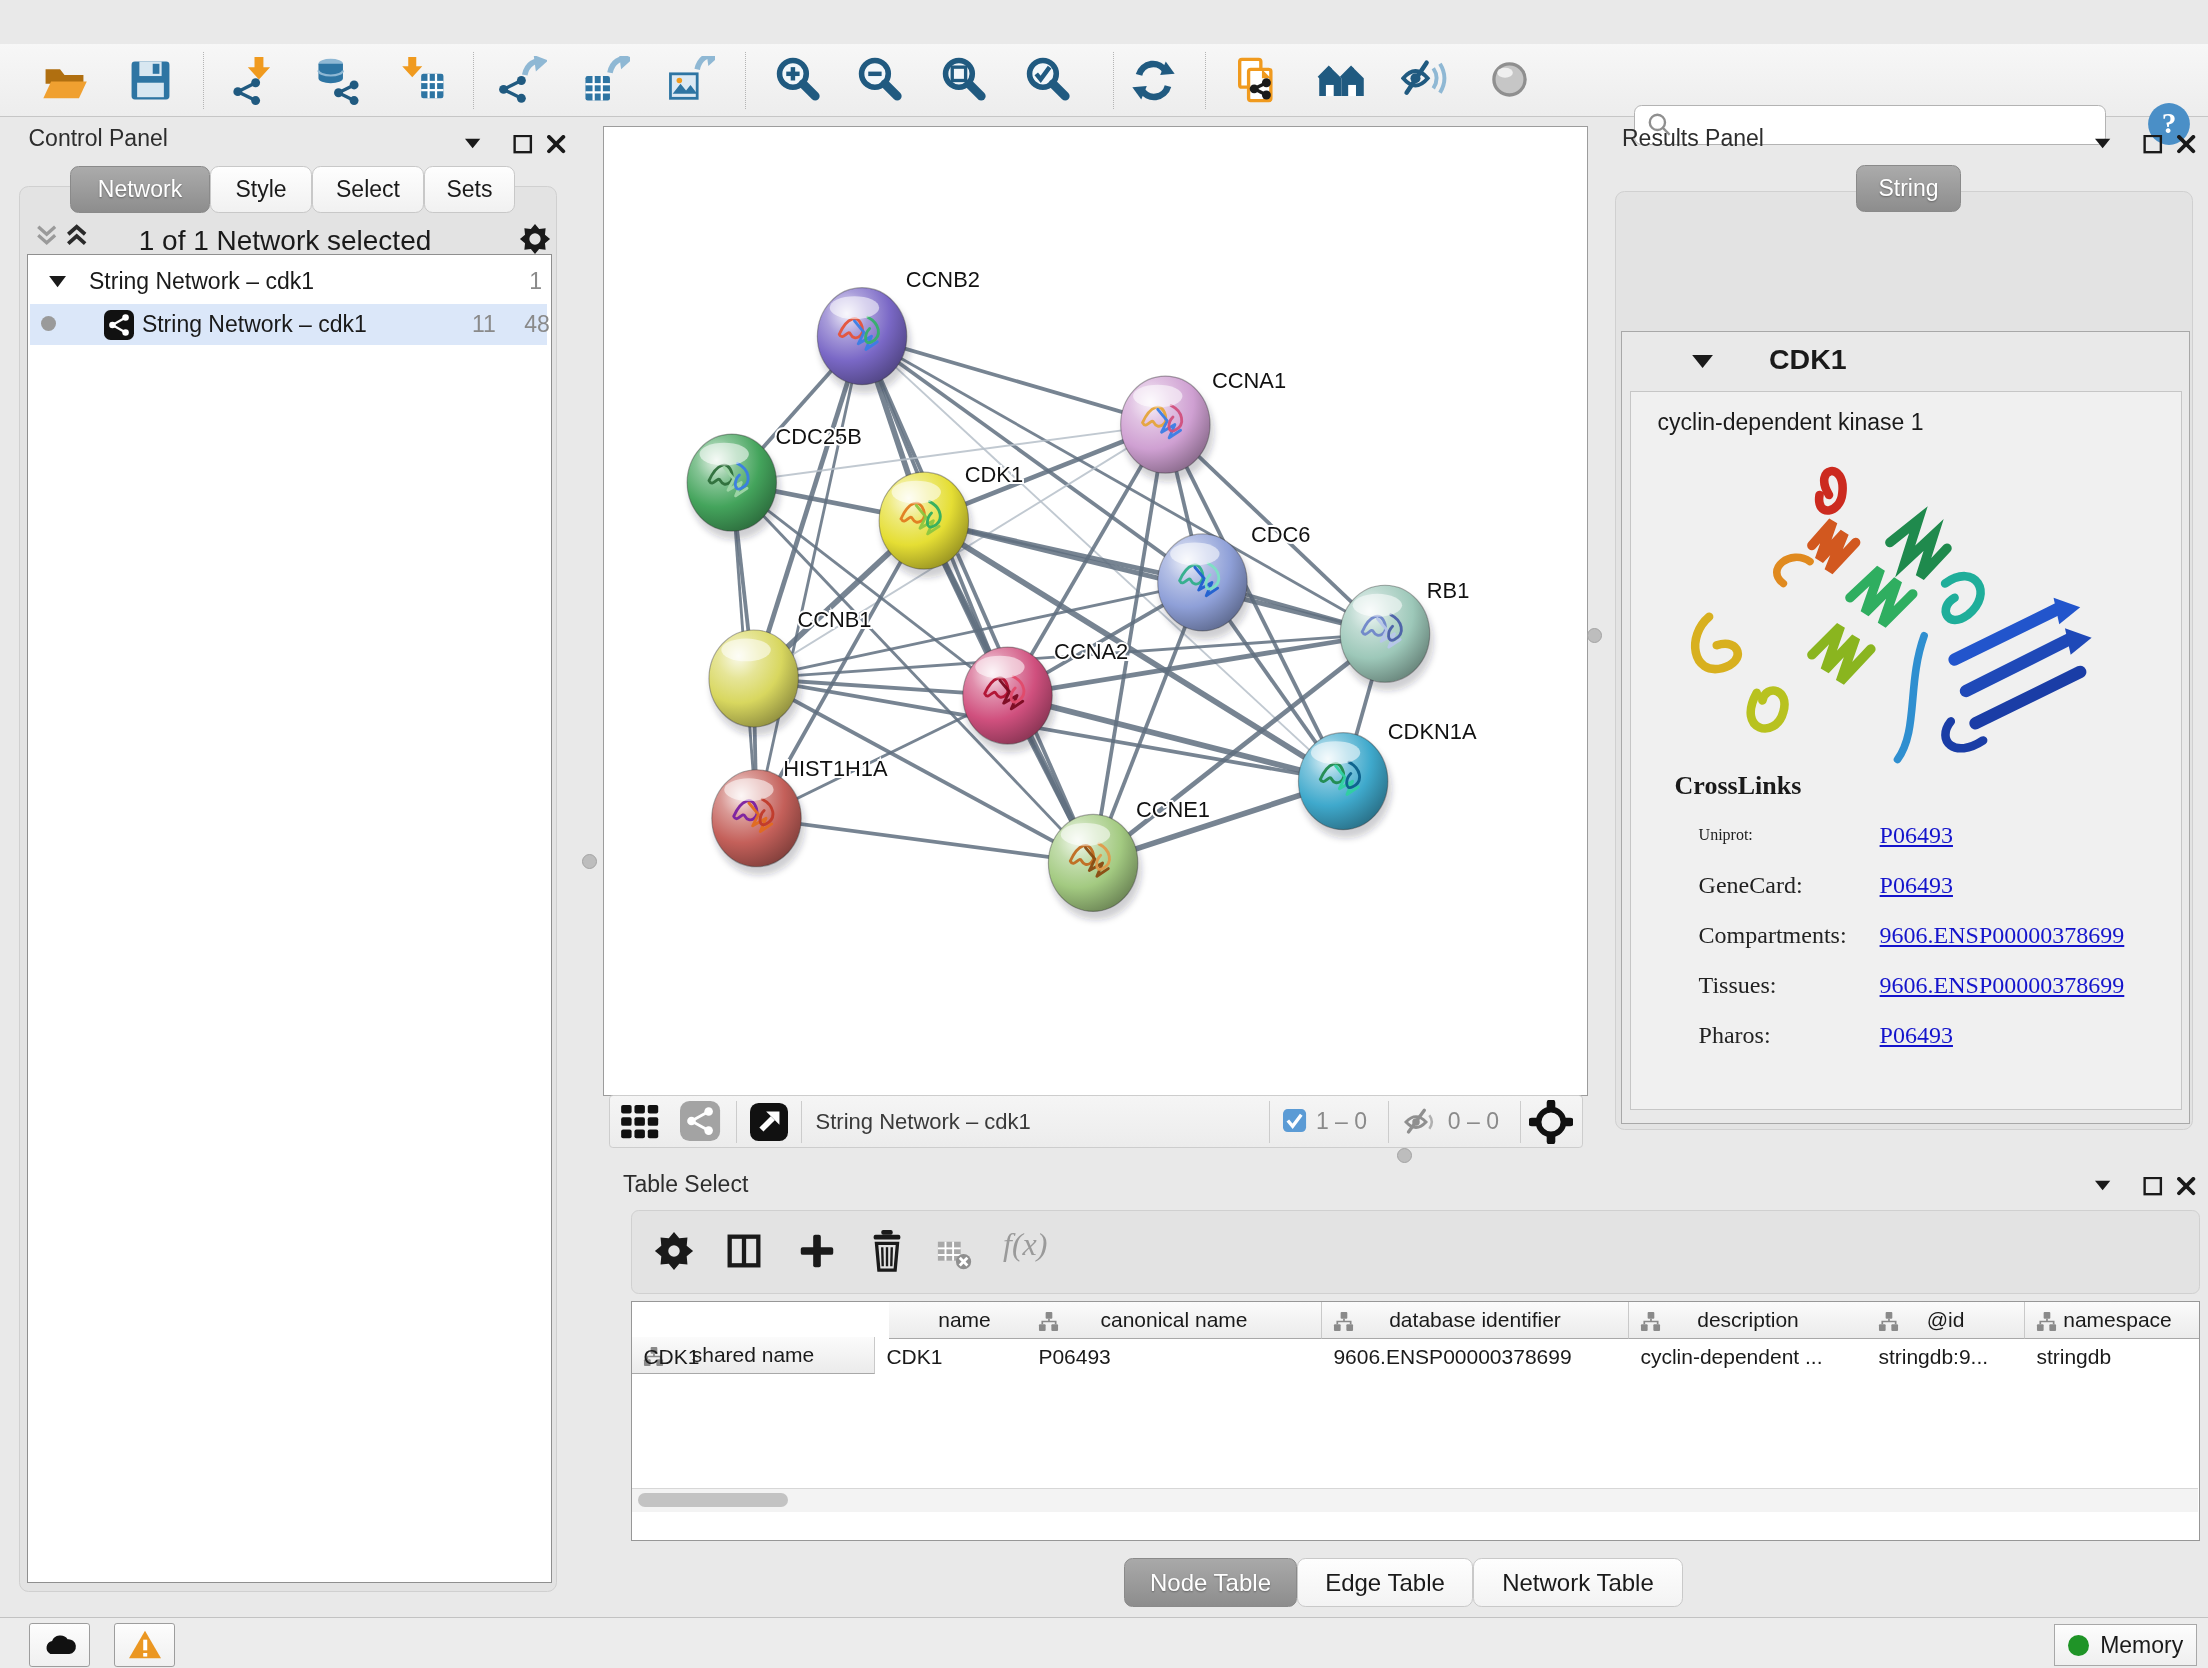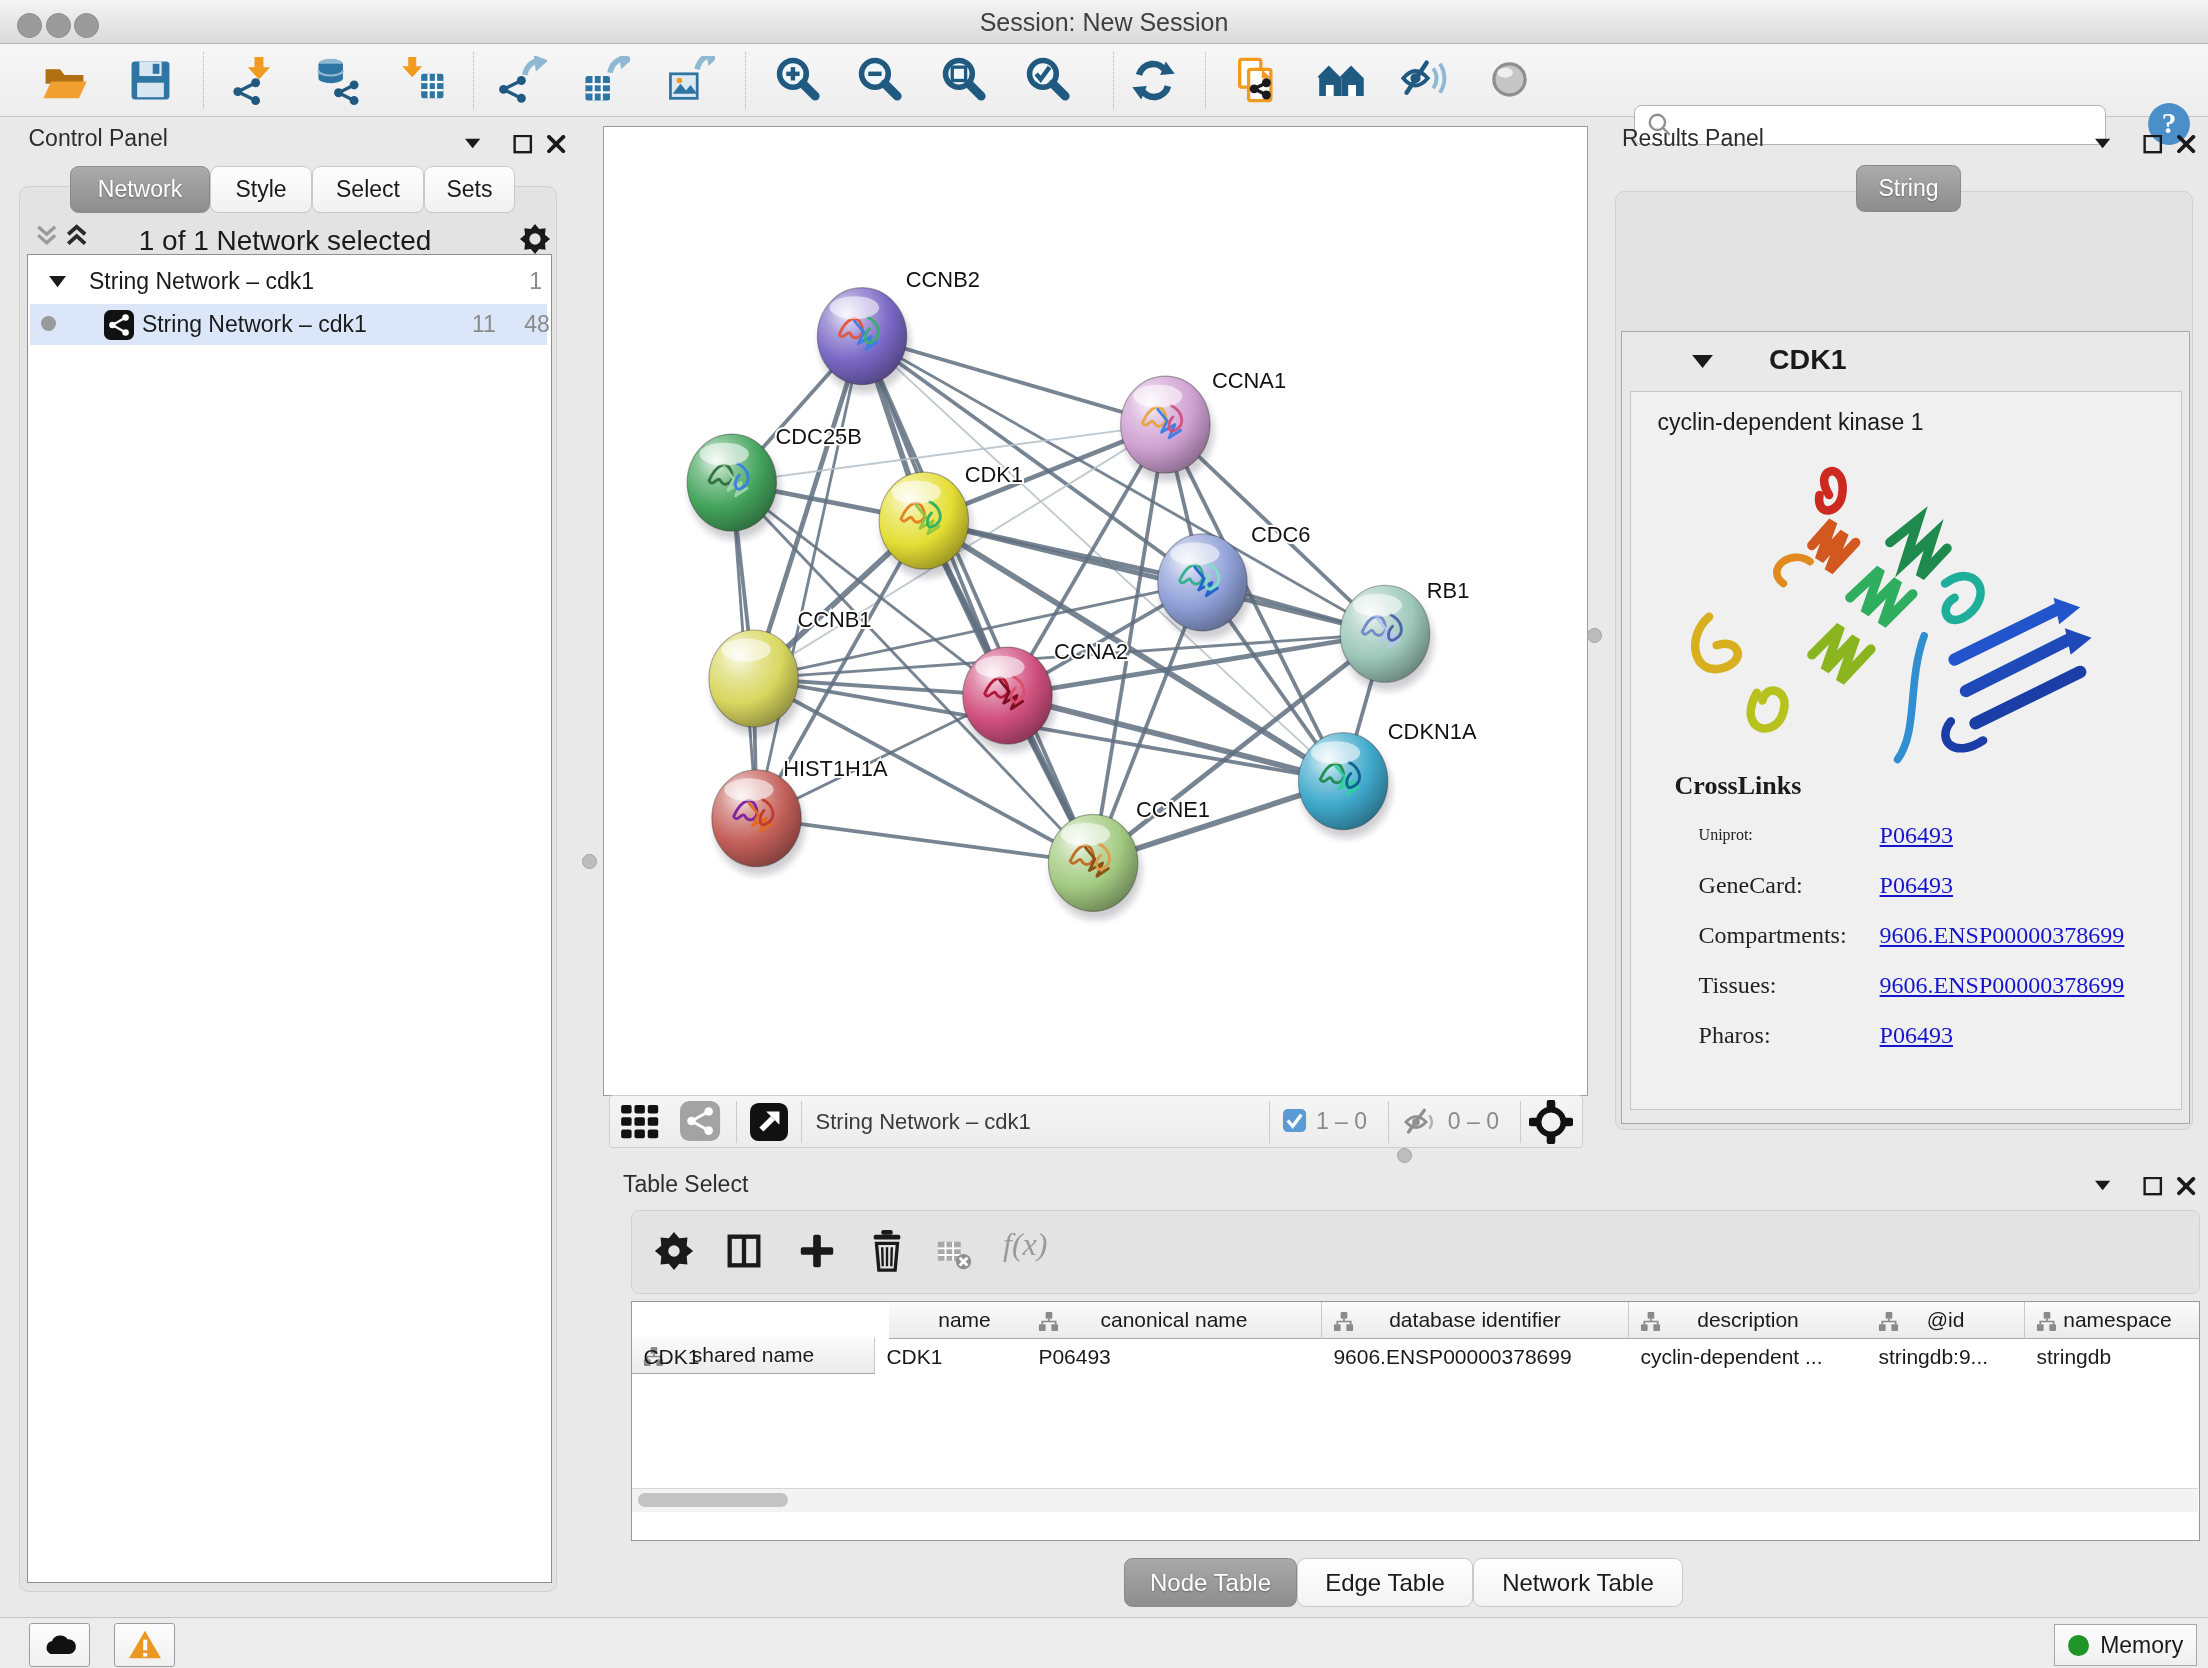--- a/index.html
+++ b/index.html
@@ -60,26 +60,20 @@
       border:1.9px solid #9d9d9d;border-radius:2.9px;display:flex;align-items:center;justify-content:center;}
   #memory-btn{left:2054px;top:1624px;width:141px;height:40px;background:linear-gradient(#fdfdfd,#efefef);
       border:1px solid #a8a8a8;display:flex;align-items:center;justify-content:center;font-size:23px;text-align:center;}
   .dot-handle{width:13.3px;height:13.3px;border-radius:50%;background:#bdbdbd;border:1px solid #a3a3a3;}
 </style>
 </head>
 <body>
 
 <div id="app">
 
-  <div id="titlebar" class="abs">
-    <div class="abs tl" style="left:17px"></div>
-    <div class="abs tl" style="left:46px"></div>
-    <div class="abs tl" style="left:74px"></div>
-    <div id="win-title" class="abs">Session: New Session</div>
-  </div>
 
   <div id="toolbar" class="abs">
     <div id="search-wrap" class="abs">
       <svg width="28.5" height="28.5" style="margin:0 5.7px 0 11.4px" viewBox="0 0 30 30">
         <circle cx="12" cy="12" r="8" fill="none" stroke="#8f8f8f" stroke-width="2.5"></circle>
         <line x1="18" y1="18" x2="25" y2="25" stroke="#8f8f8f" stroke-width="2.5"></line>
       </svg>
       <input id="search-input" value="" style="">
     </div>
     <div class="abs tb-btn" style="left:2142px">

